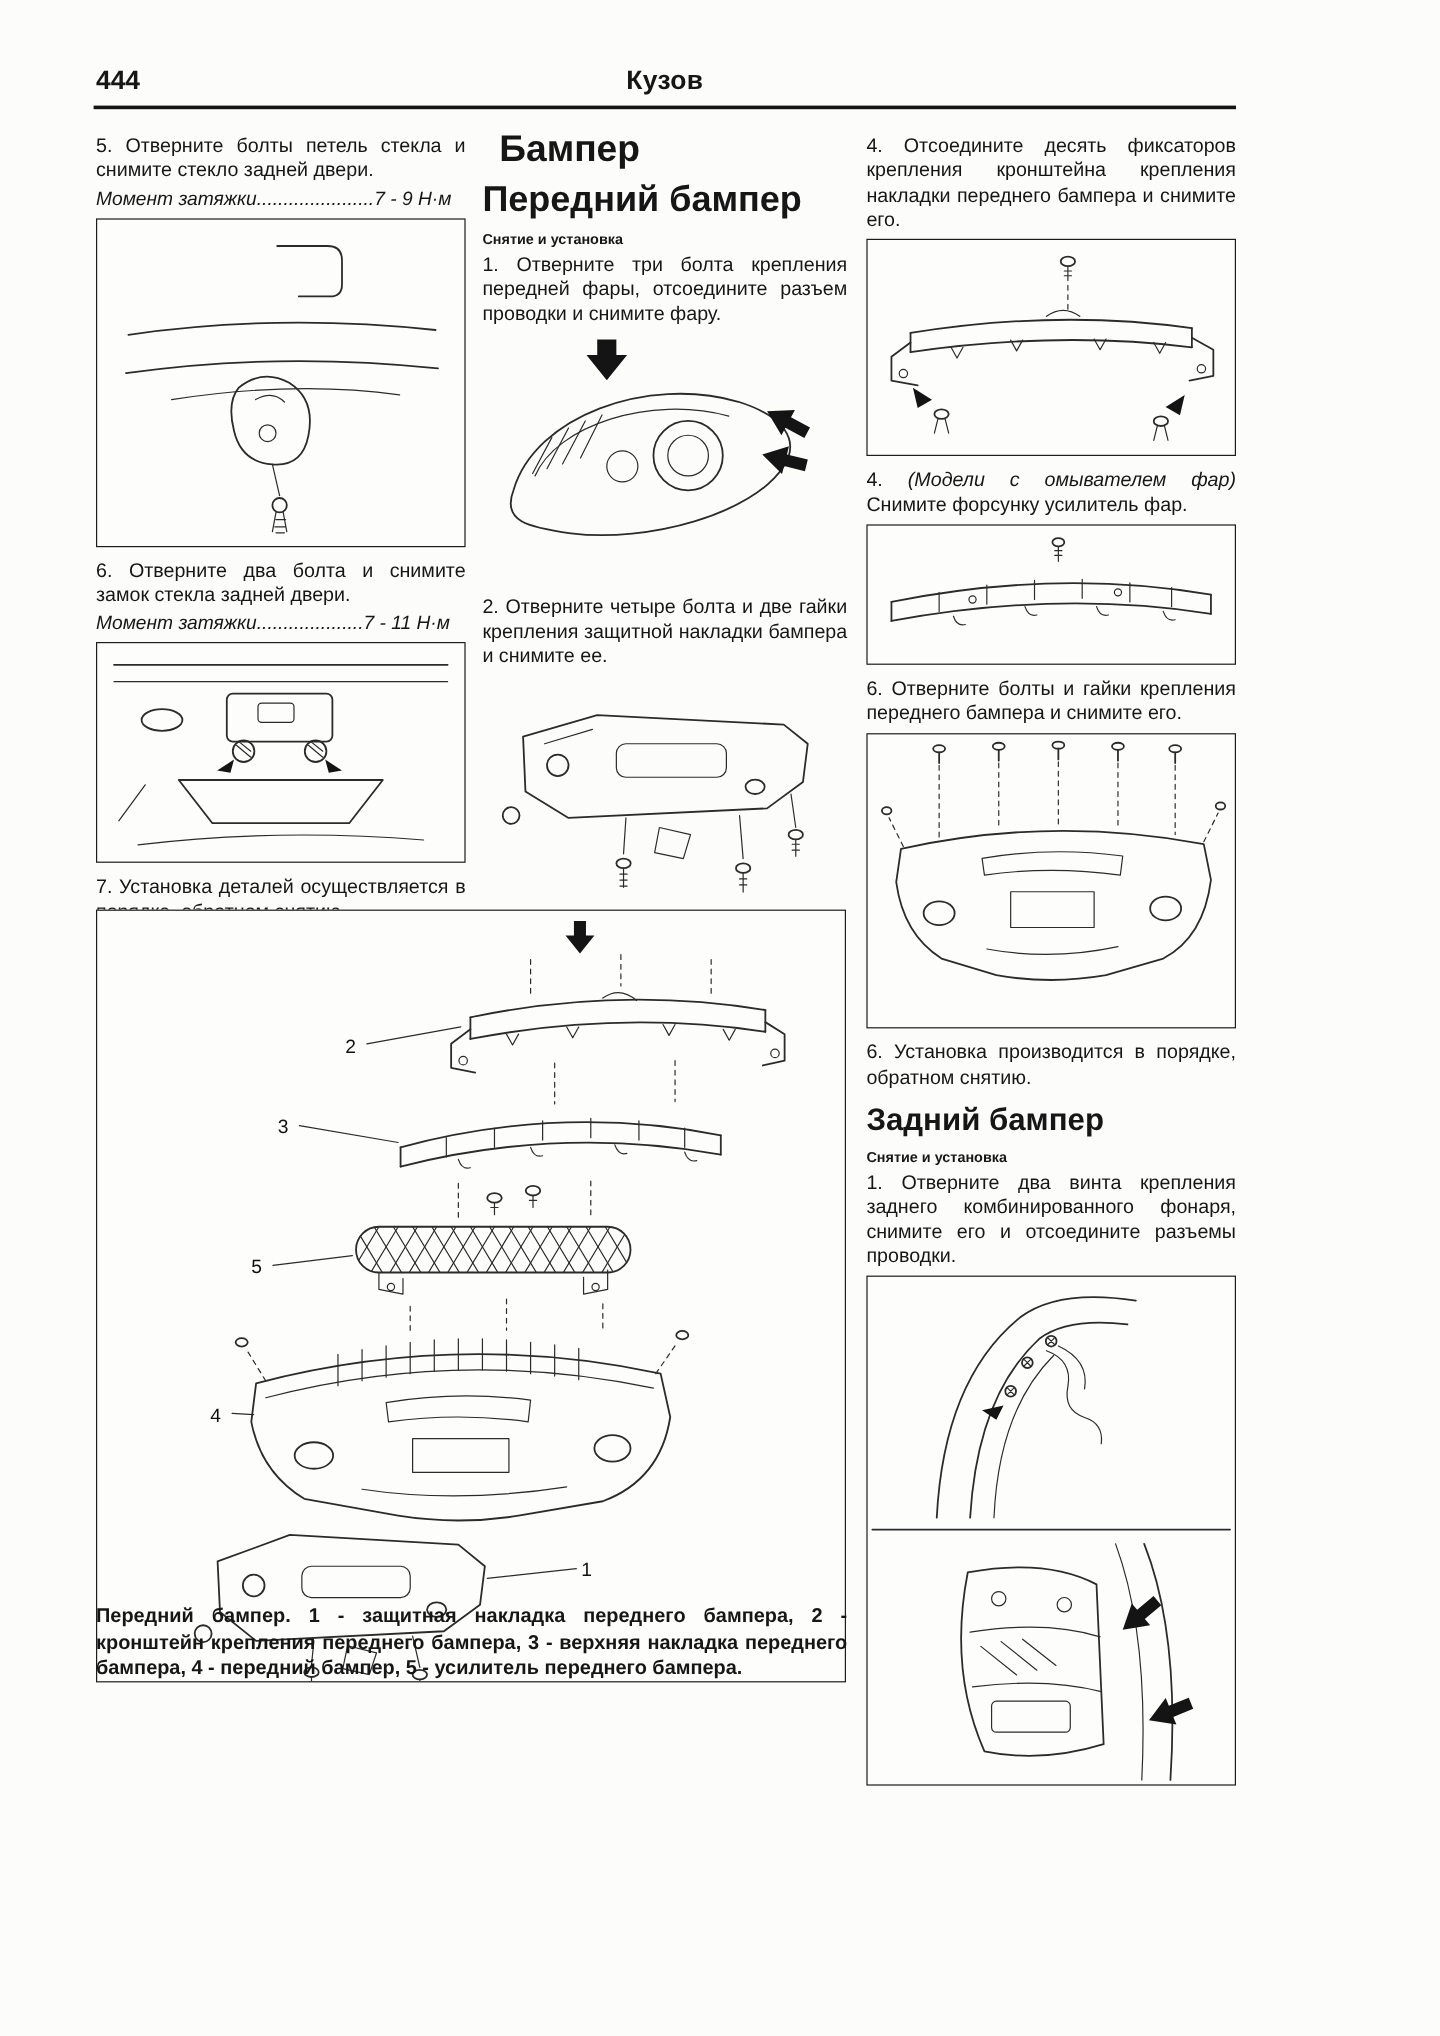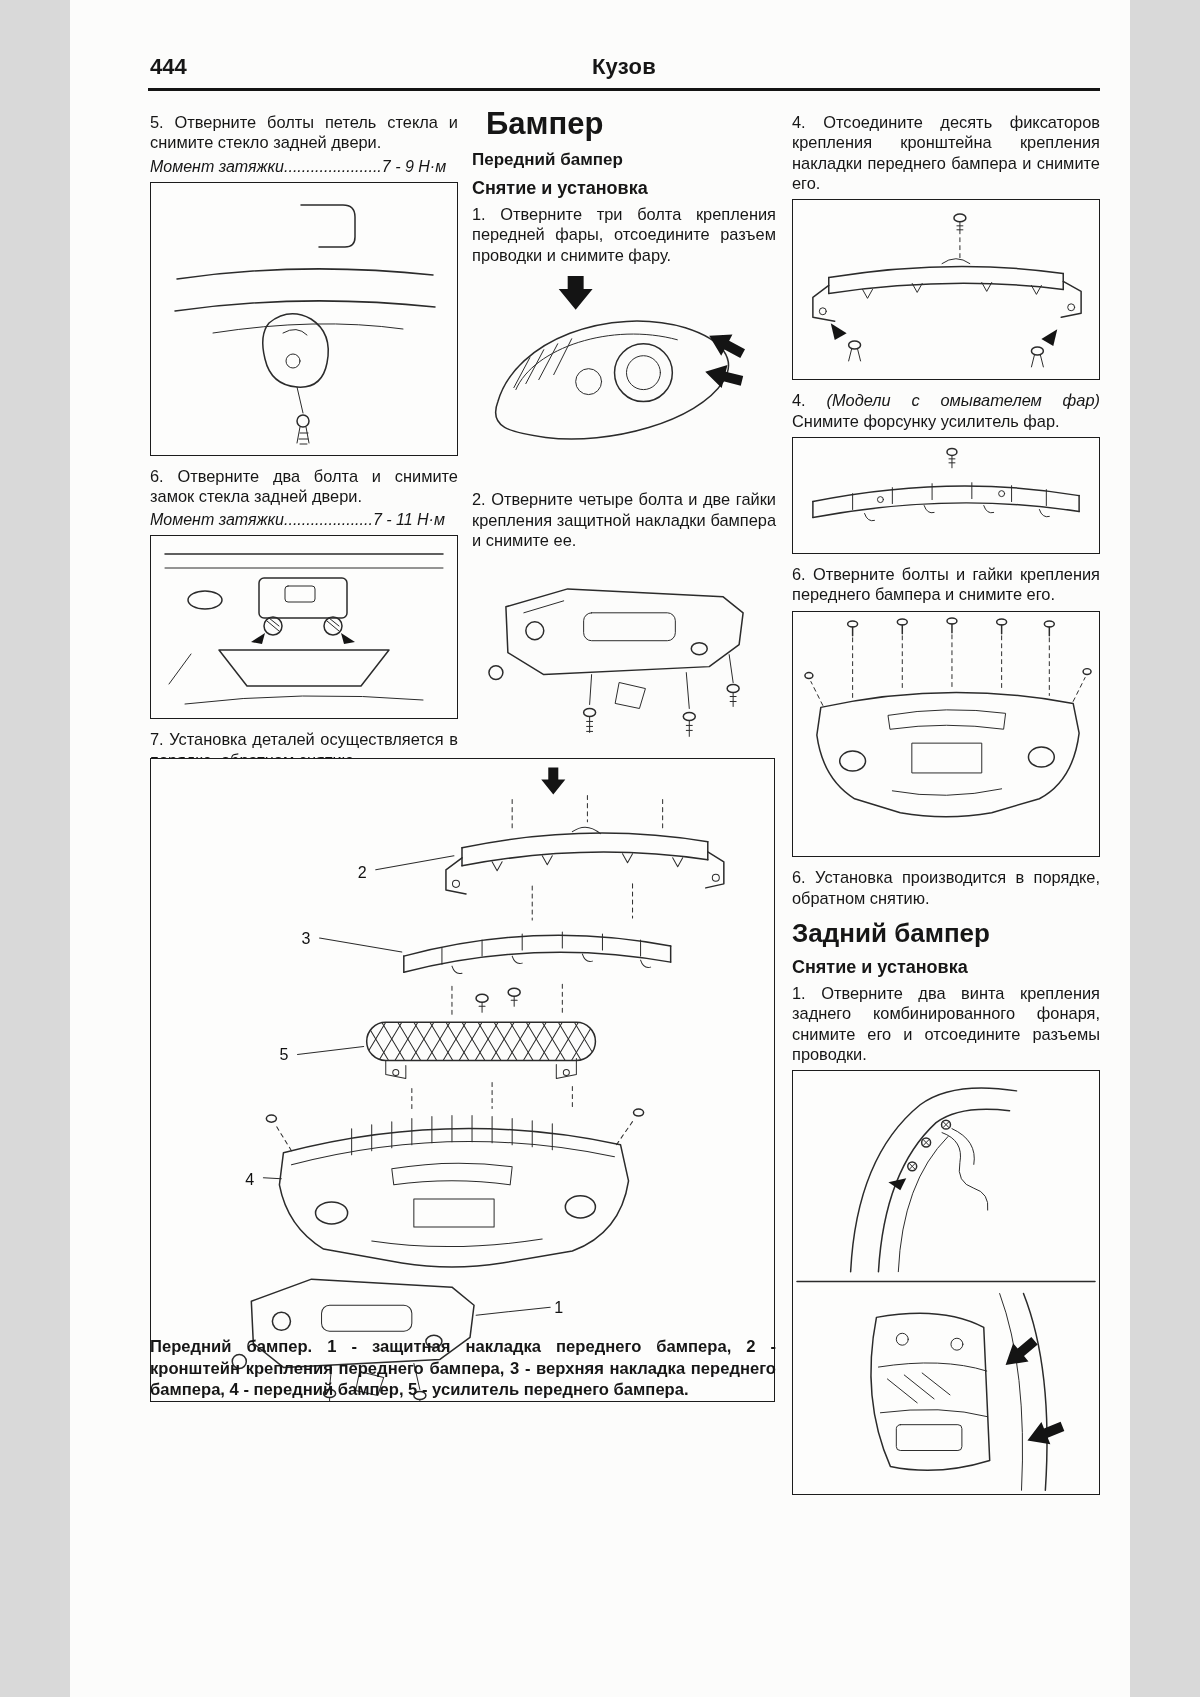--- a/index.html
+++ b/index.html
@@ -1,39 +1,39 @@
 <!DOCTYPE html>
 <html><head>
 <meta charset="utf-8">
 <style>
   html,body { margin:0; padding:0; background:#d9d9d9; }
   .page {
-    position:relative; width:1060px; height:1697px; margin:0 auto;
+    position:relative; width:1200px; height:1697px; margin:0 auto;
     background:#fcfcfb; color:#161616;
     font-family:"Liberation Sans", sans-serif;
     overflow:hidden;
   }
   .header {
     position:absolute; left:78px; top:54px; width:952px;
     border-bottom:3px solid #141414; padding-bottom:8px;
   }
   .page-num { position:absolute; left:2px; top:0; font-size:22px; font-weight:bold; }
   .header-title { text-align:center; font-size:22px; font-weight:bold; letter-spacing:0.3px; }
 
   .col { position:absolute; top:112px; }
   .col1 { left:80px;  width:308px; }
   .col2 { left:402px; width:304px; }
   .col3 { left:722px; width:308px; }
 
   .step   { font-size:16.4px; line-height:1.24; text-align:justify; margin:0 0 5px; }
   .torque { font-size:16px; font-style:italic; margin:1px 0 6px; white-space:nowrap; overflow:hidden; }
 
   .h1 { font-size:31px;  font-weight:bold; margin:-6px 14px 8px; }
-  .h2 { font-size:17px; font-weight:bold; margin:0 0 8px; }
-  .h3 { font-size:18px; font-weight:bold; margin:0 0 5px; }
+  .h2 { font-size:30px; font-weight:bold; margin:0 0 8px; }
+  .h3 { font-size:12px; font-weight:bold; margin:0 0 5px; }
   .h2b { font-size:26px; font-weight:bold; margin:10px 0 8px; }
 
   .illus-box { border:1.6px solid #1c1c1c; margin:6px 0 10px; background:#fdfdfc; }
   .illus     { margin:4px 0 8px; }
   .illus-box svg, .illus svg { display:block; width:100%; height:auto; }
 
   .big-box {
     position:absolute; left:80px; top:758px; width:625px; height:644px;
     border:1.6px solid #1c1c1c; box-sizing:border-box; background:#fdfdfc;
   }

